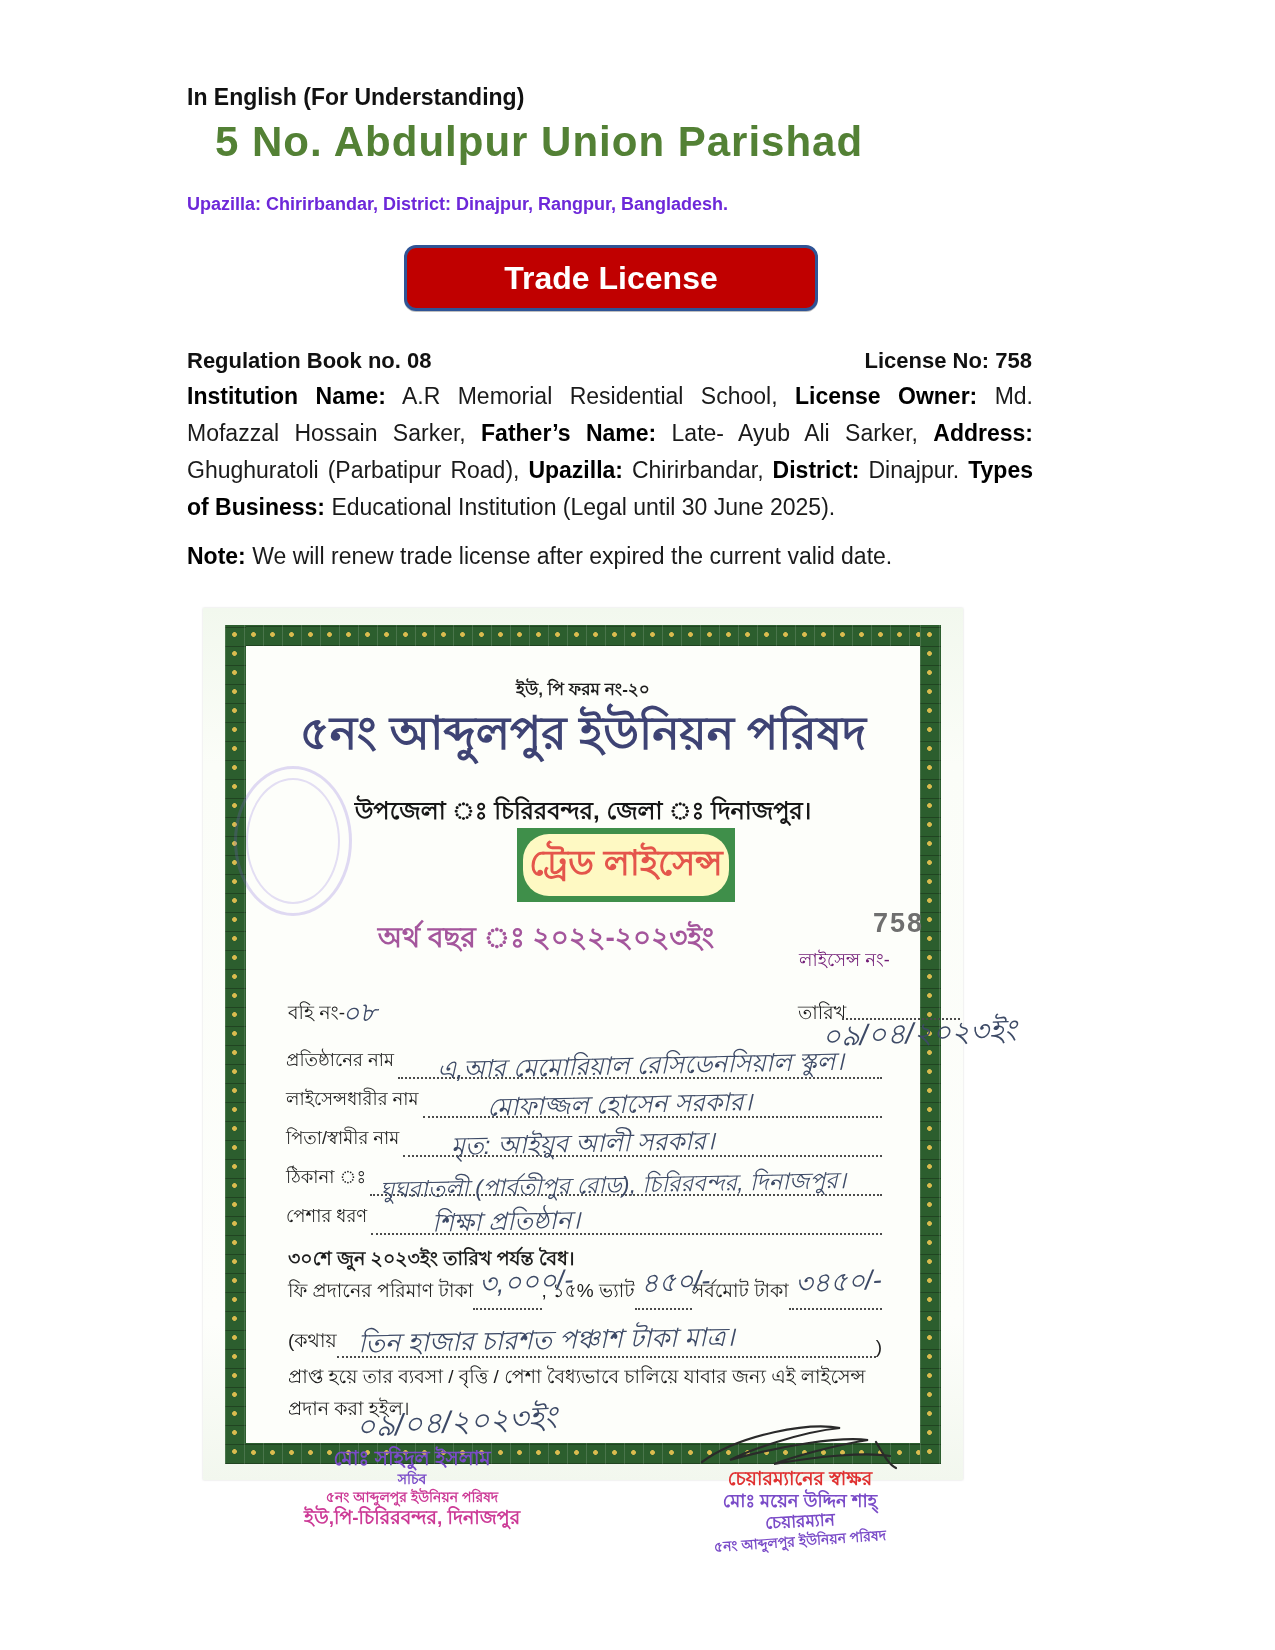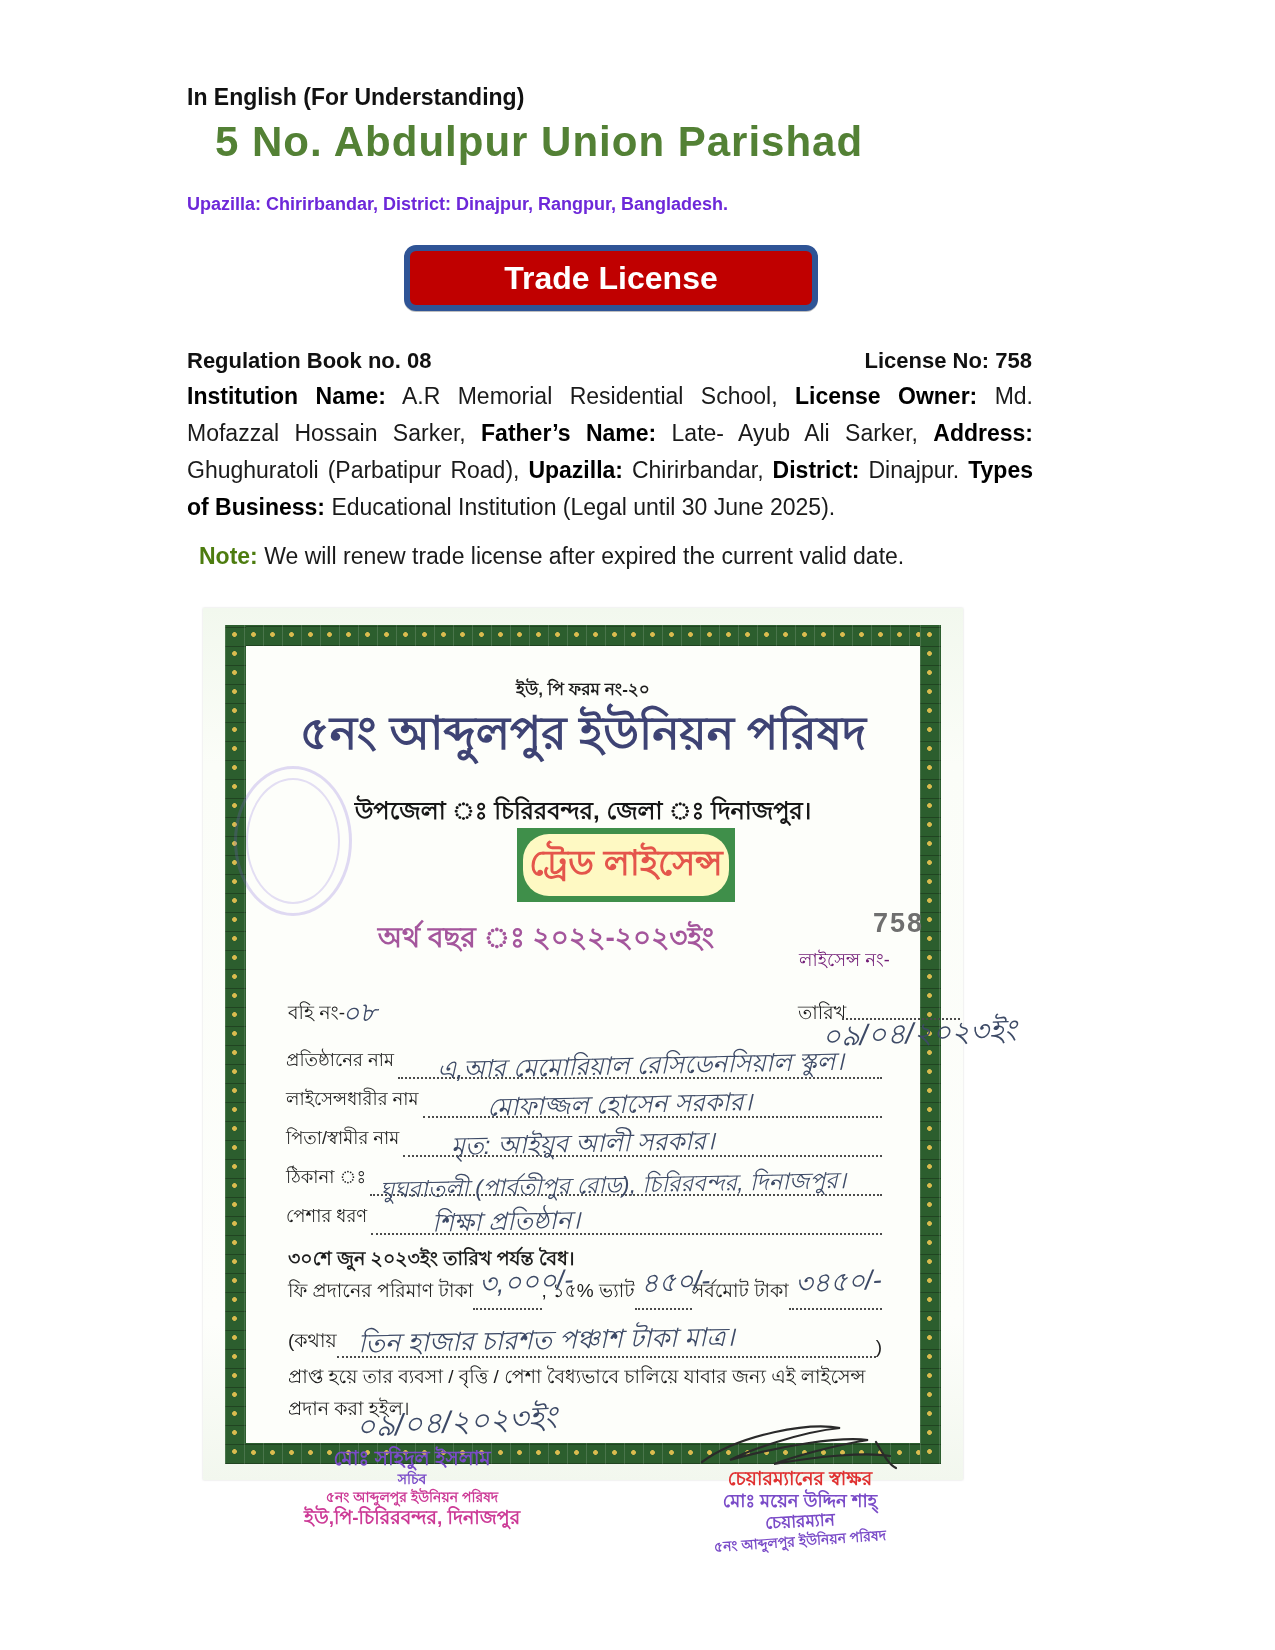--- a/index.html
+++ b/index.html
@@ -6,29 +6,29 @@
   html,body { background:#ffffff; }
   body { font-family:"Liberation Sans", sans-serif; }
   .page { position:relative; width:1275px; height:1650px; background:#ffffff; overflow:hidden; }
 
   
   .eyebrow { position:absolute; left:187px; top:84px; font-size:23px; font-weight:bold; color:#111; }
   .main-title { position:absolute; left:215px; top:118px; width:830px; font-size:42px; font-weight:bold; letter-spacing:1px; }
   .sub-title { position:absolute; left:187px; top:194px; width:845px; text-align:left; font-size:18px; font-weight:bold; color:#6d28d9; }
   .badge-btn { position:absolute; left:404px; top:245px; width:414px; height:66px; border-radius:12px;
                display:flex; align-items:center; justify-content:center;
-               font-size:32px; font-weight:bold; color:#ffffff; border:6px solid #84cc16;
+               font-size:32px; font-weight:bold; color:#ffffff; border:3px solid #84cc16;
                box-shadow:0 1px 0 rgba(0,0,0,.25); }
   .reg-row { position:absolute; left:187px; top:332px; width:845px; display:flex; justify-content:space-between; }
   .reg-row span { font-size:22px; font-weight:bold; color:#111;margin-top:16px; }
   .summary { position:absolute; left:187px; top:378px; width:846px; font-size:23px; line-height:37px;
              color:#1a1a1a; text-align:justify; }
   .summary strong { color:#000; }
   .note-line { position:absolute; left:187px; top:543px; width:846px; font-size:23px; color:#1a1a1a; }
-  .note-line strong { color:#4d7c0f;margin-left:12px; }
+  .note-line strong { color:#000000; }
 
   
   .certificate { position:absolute; left:203px; top:608px; width:760px; height:872px;
                  background:linear-gradient(180deg,#f2f8ee 0%, #fbfdf8 18%, #fdfefb 82%, #f2f7ee 100%);
                  box-shadow:0 0 2px rgba(0,0,0,.15); }
   .strip { position:absolute; background-color:#2c5e2e;
            background-image:
              radial-gradient(circle, #d9bb4e 2px, rgba(0,0,0,0) 2.8px),
              repeating-linear-gradient(90deg, rgba(255,255,255,.14) 0 1px, rgba(0,0,0,0) 1px 19px),
              repeating-linear-gradient(0deg, rgba(0,0,0,.28) 0 1px, rgba(0,0,0,0) 1px 19px);

